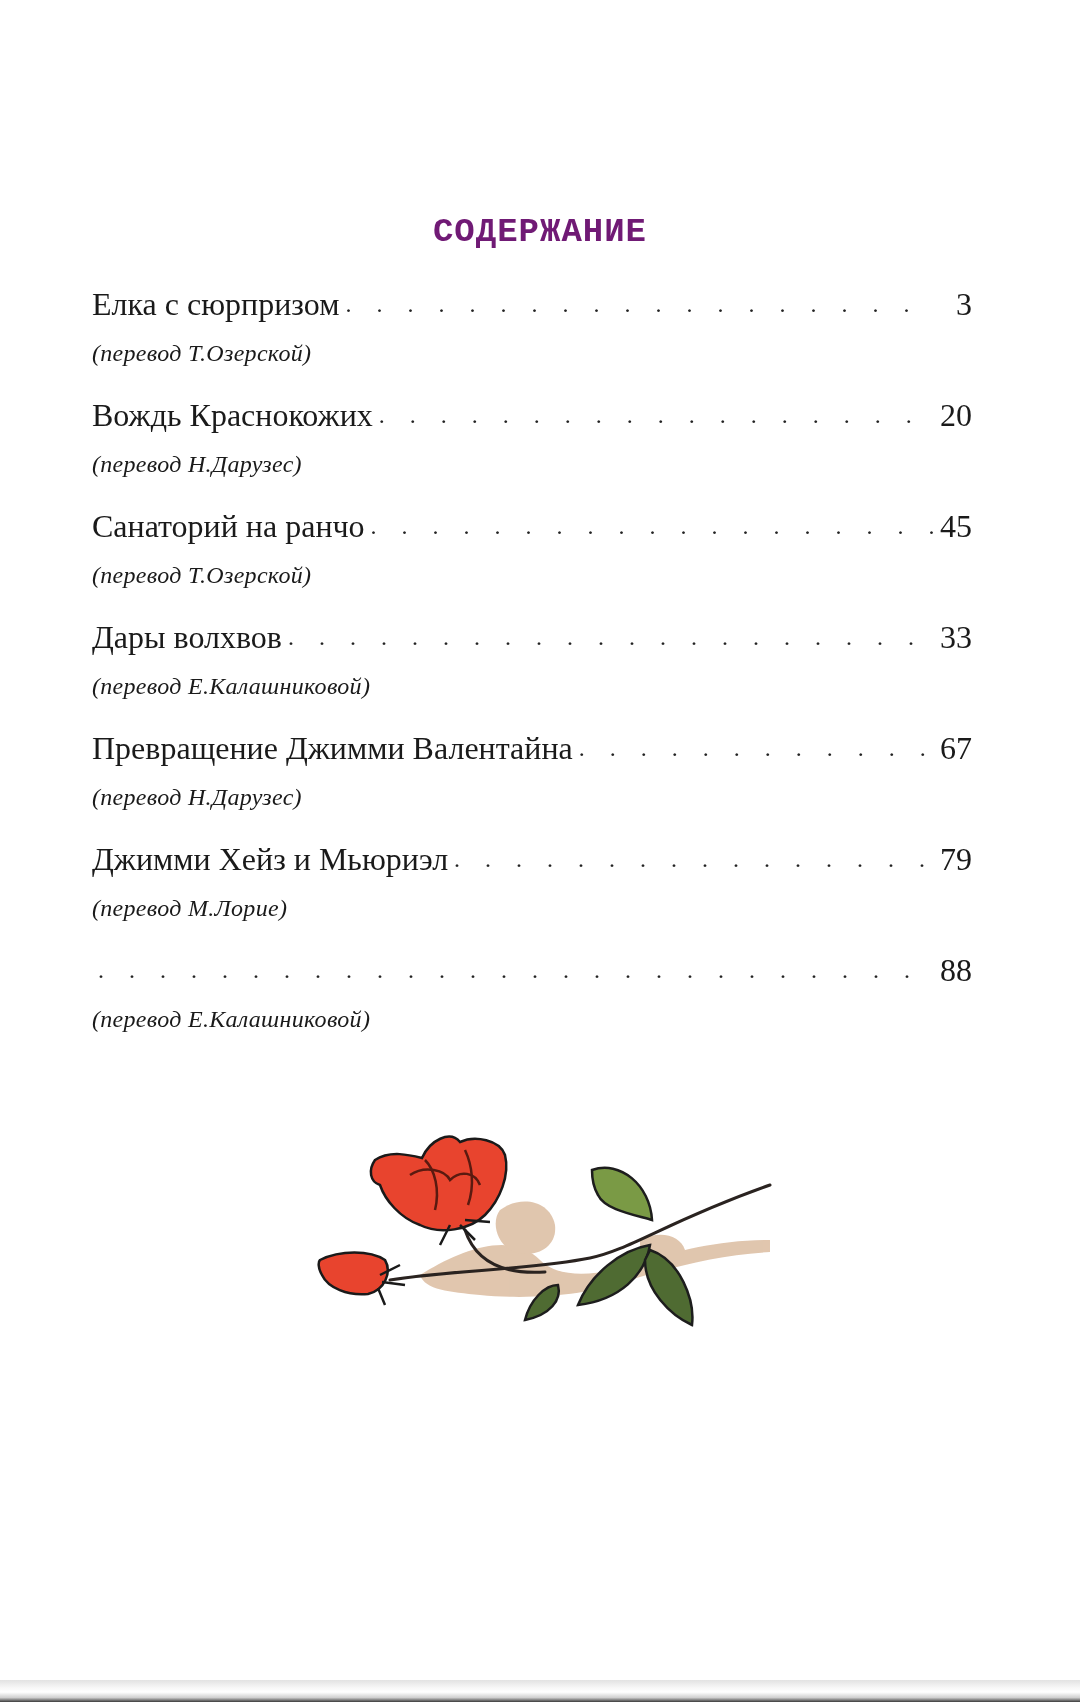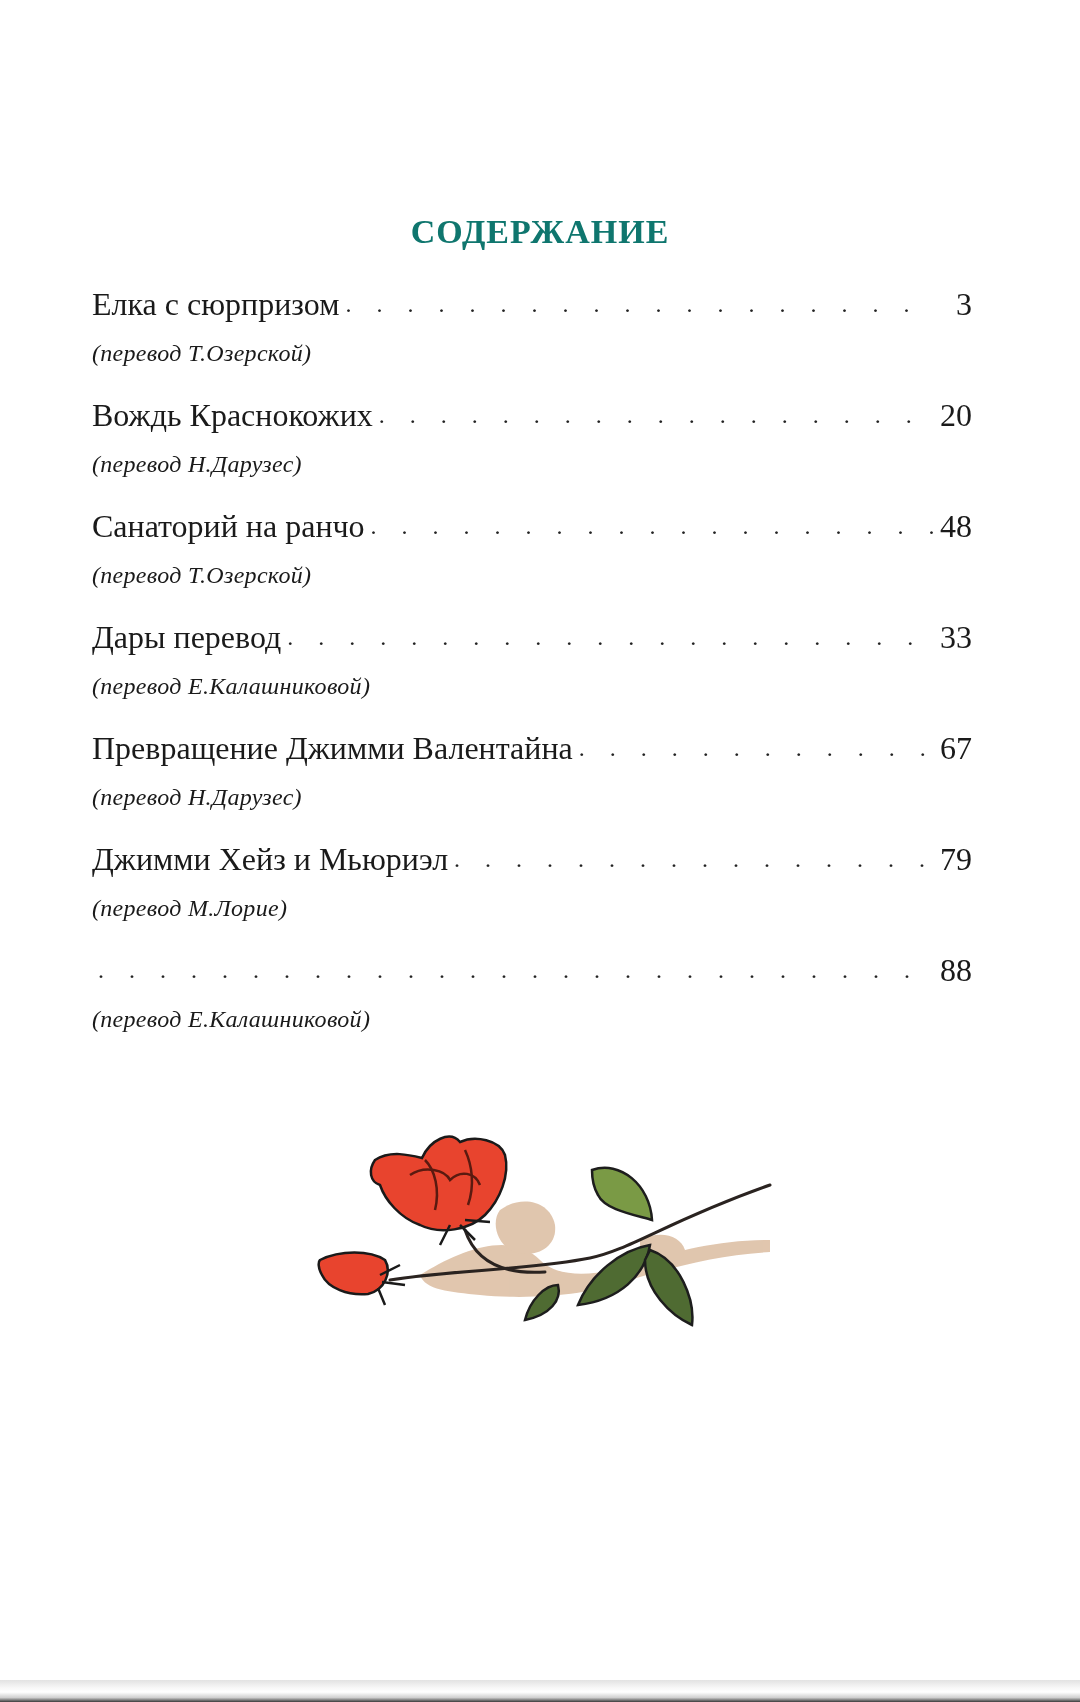--- a/index.html
+++ b/index.html
@@ -26,21 +26,21 @@
   }
   .rose { position:absolute; left:300px; top:1100px; width:480px; height:260px; }
   .scanbar {
     position:absolute; left:0; bottom:0; width:1080px; height:22px;
     background:linear-gradient(to bottom, #e2e2e2 0%, #f7f7f7 35%, #ffffff 55%, #cfcfcf 80%, #3a3a3a 100%);
   }
 </style>
 </head>
 <body>
 
-<div class="title" style="color:#0f766e;">СОДЕРЖАНИЕ</div>
+<div class="title" style="color:#701a75;font-family:Liberation Mono, monospace;">СОДЕРЖАНИЕ</div>
 
 <div class="toc">
   <div class="entry" style="top:0px;">
     <div class="row">
         <span class="t">Елка с сюрпризом</span>
         <span class="dots">. . . . . . . . . . . . . . . . . . . . . . . . . . . . . . . . . . . . . . . . . . . . . . . . . . . . . . . . . . . . . . . . . . . . . . . . . . . .</span>
         <span class="p">3</span>
       </div>
     <div class="tr">(перевод Т.Озерской)</div>
   </div>
@@ -49,27 +49,27 @@
         <span class="t">Вождь Краснокожих</span>
         <span class="dots">. . . . . . . . . . . . . . . . . . . . . . . . . . . . . . . . . . . . . . . . . . . . . . . . . . . . . . . . . . . . . . . . . . . . . . . . . . . .</span>
         <span class="p">20</span>
       </div>
     <div class="tr">(перевод Н.Дарузес)</div>
   </div>
   <div class="entry" style="top:222px;">
     <div class="row">
         <span class="t">Санаторий на ранчо</span>
         <span class="dots">. . . . . . . . . . . . . . . . . . . . . . . . . . . . . . . . . . . . . . . . . . . . . . . . . . . . . . . . . . . . . . . . . . . . . . . . . . . .</span>
-        <span class="p">48</span>
+        <span class="p">45</span>
       </div>
     <div class="tr">(перевод Т.Озерской)</div>
   </div>
   <div class="entry" style="top:333px;">
     <div class="row">
-        <span class="t">Дары перевод</span>
+        <span class="t">Дары волхвов</span>
         <span class="dots">. . . . . . . . . . . . . . . . . . . . . . . . . . . . . . . . . . . . . . . . . . . . . . . . . . . . . . . . . . . . . . . . . . . . . . . . . . . .</span>
         <span class="p">33</span>
       </div>
     <div class="tr">(перевод Е.Калашниковой)</div>
   </div>
   <div class="entry" style="top:444px;">
     <div class="row">
         <span class="t">Превращение Джимми Валентайна</span>
         <span class="dots">. . . . . . . . . . . . . . . . . . . . . . . . . . . . . . . . . . . . . . . . . . . . . . . . . . . . . . . . . . . . . . . . . . . . . . . . . . . .</span>
         <span class="p">67</span>

